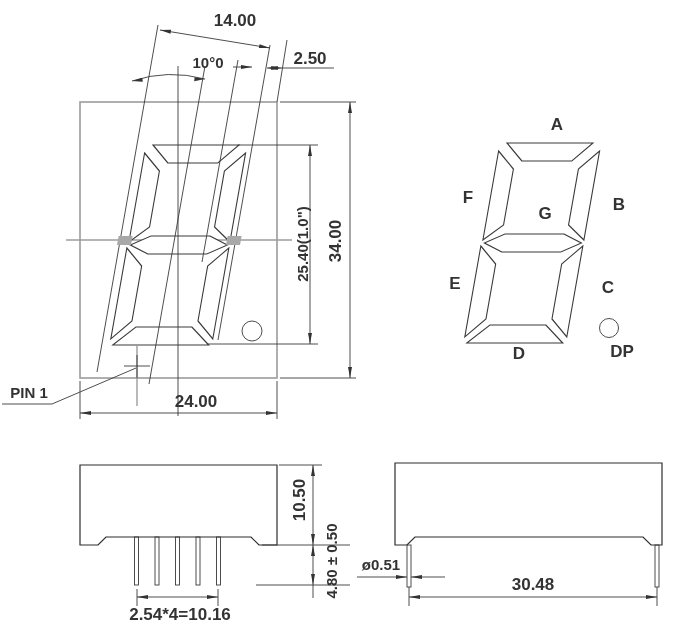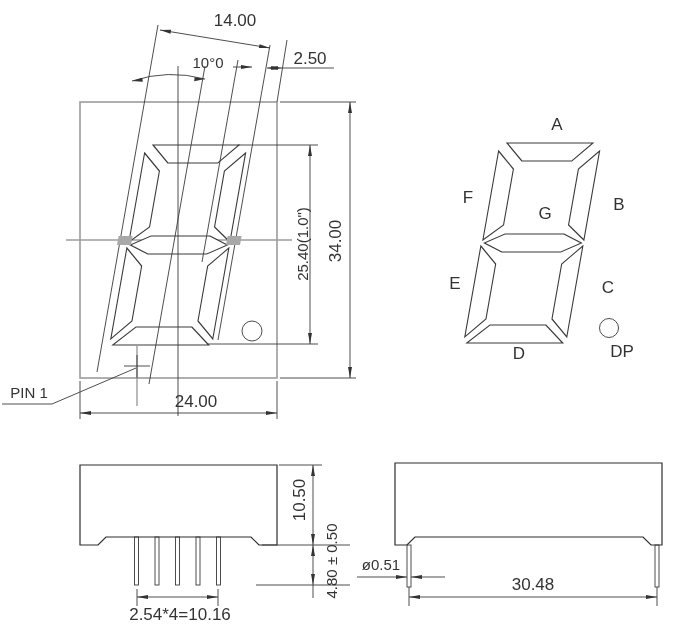--- a/index.html
+++ b/index.html
@@ -1,17 +1,17 @@
 <!DOCTYPE html>
 <html><head>
 <meta charset="utf-8">
 <style>
   html,body{margin:0;padding:0;background:#ffffff;}
   .stage{position:relative;width:677px;height:627px;background:#fff;overflow:hidden;
-         font-family:"Liberation Sans", sans-serif;}
+         font-family:"Liberation Sans", sans-serif;font-weight:bold;}
   svg{display:block}
   text{fill:#333333;font-family:"Liberation Sans","DejaVu Sans",sans-serif;}
   .dim{font-size:17px;}
   .dim-s{font-size:15px;}
   .seg-label{font-size:17px;}
   .thin{stroke:#3a3a3a;stroke-width:0.9;fill:none;}
   .med{stroke:#2d2d2d;stroke-width:1.2;fill:none;}
   .grayline{stroke:#9c9c9c;stroke-width:1.4;fill:none;}
   .arrow{fill:#333333;stroke:none;}
   .segpoly{fill:#ffffff;stroke:#3a3a3a;stroke-width:1.1;}

